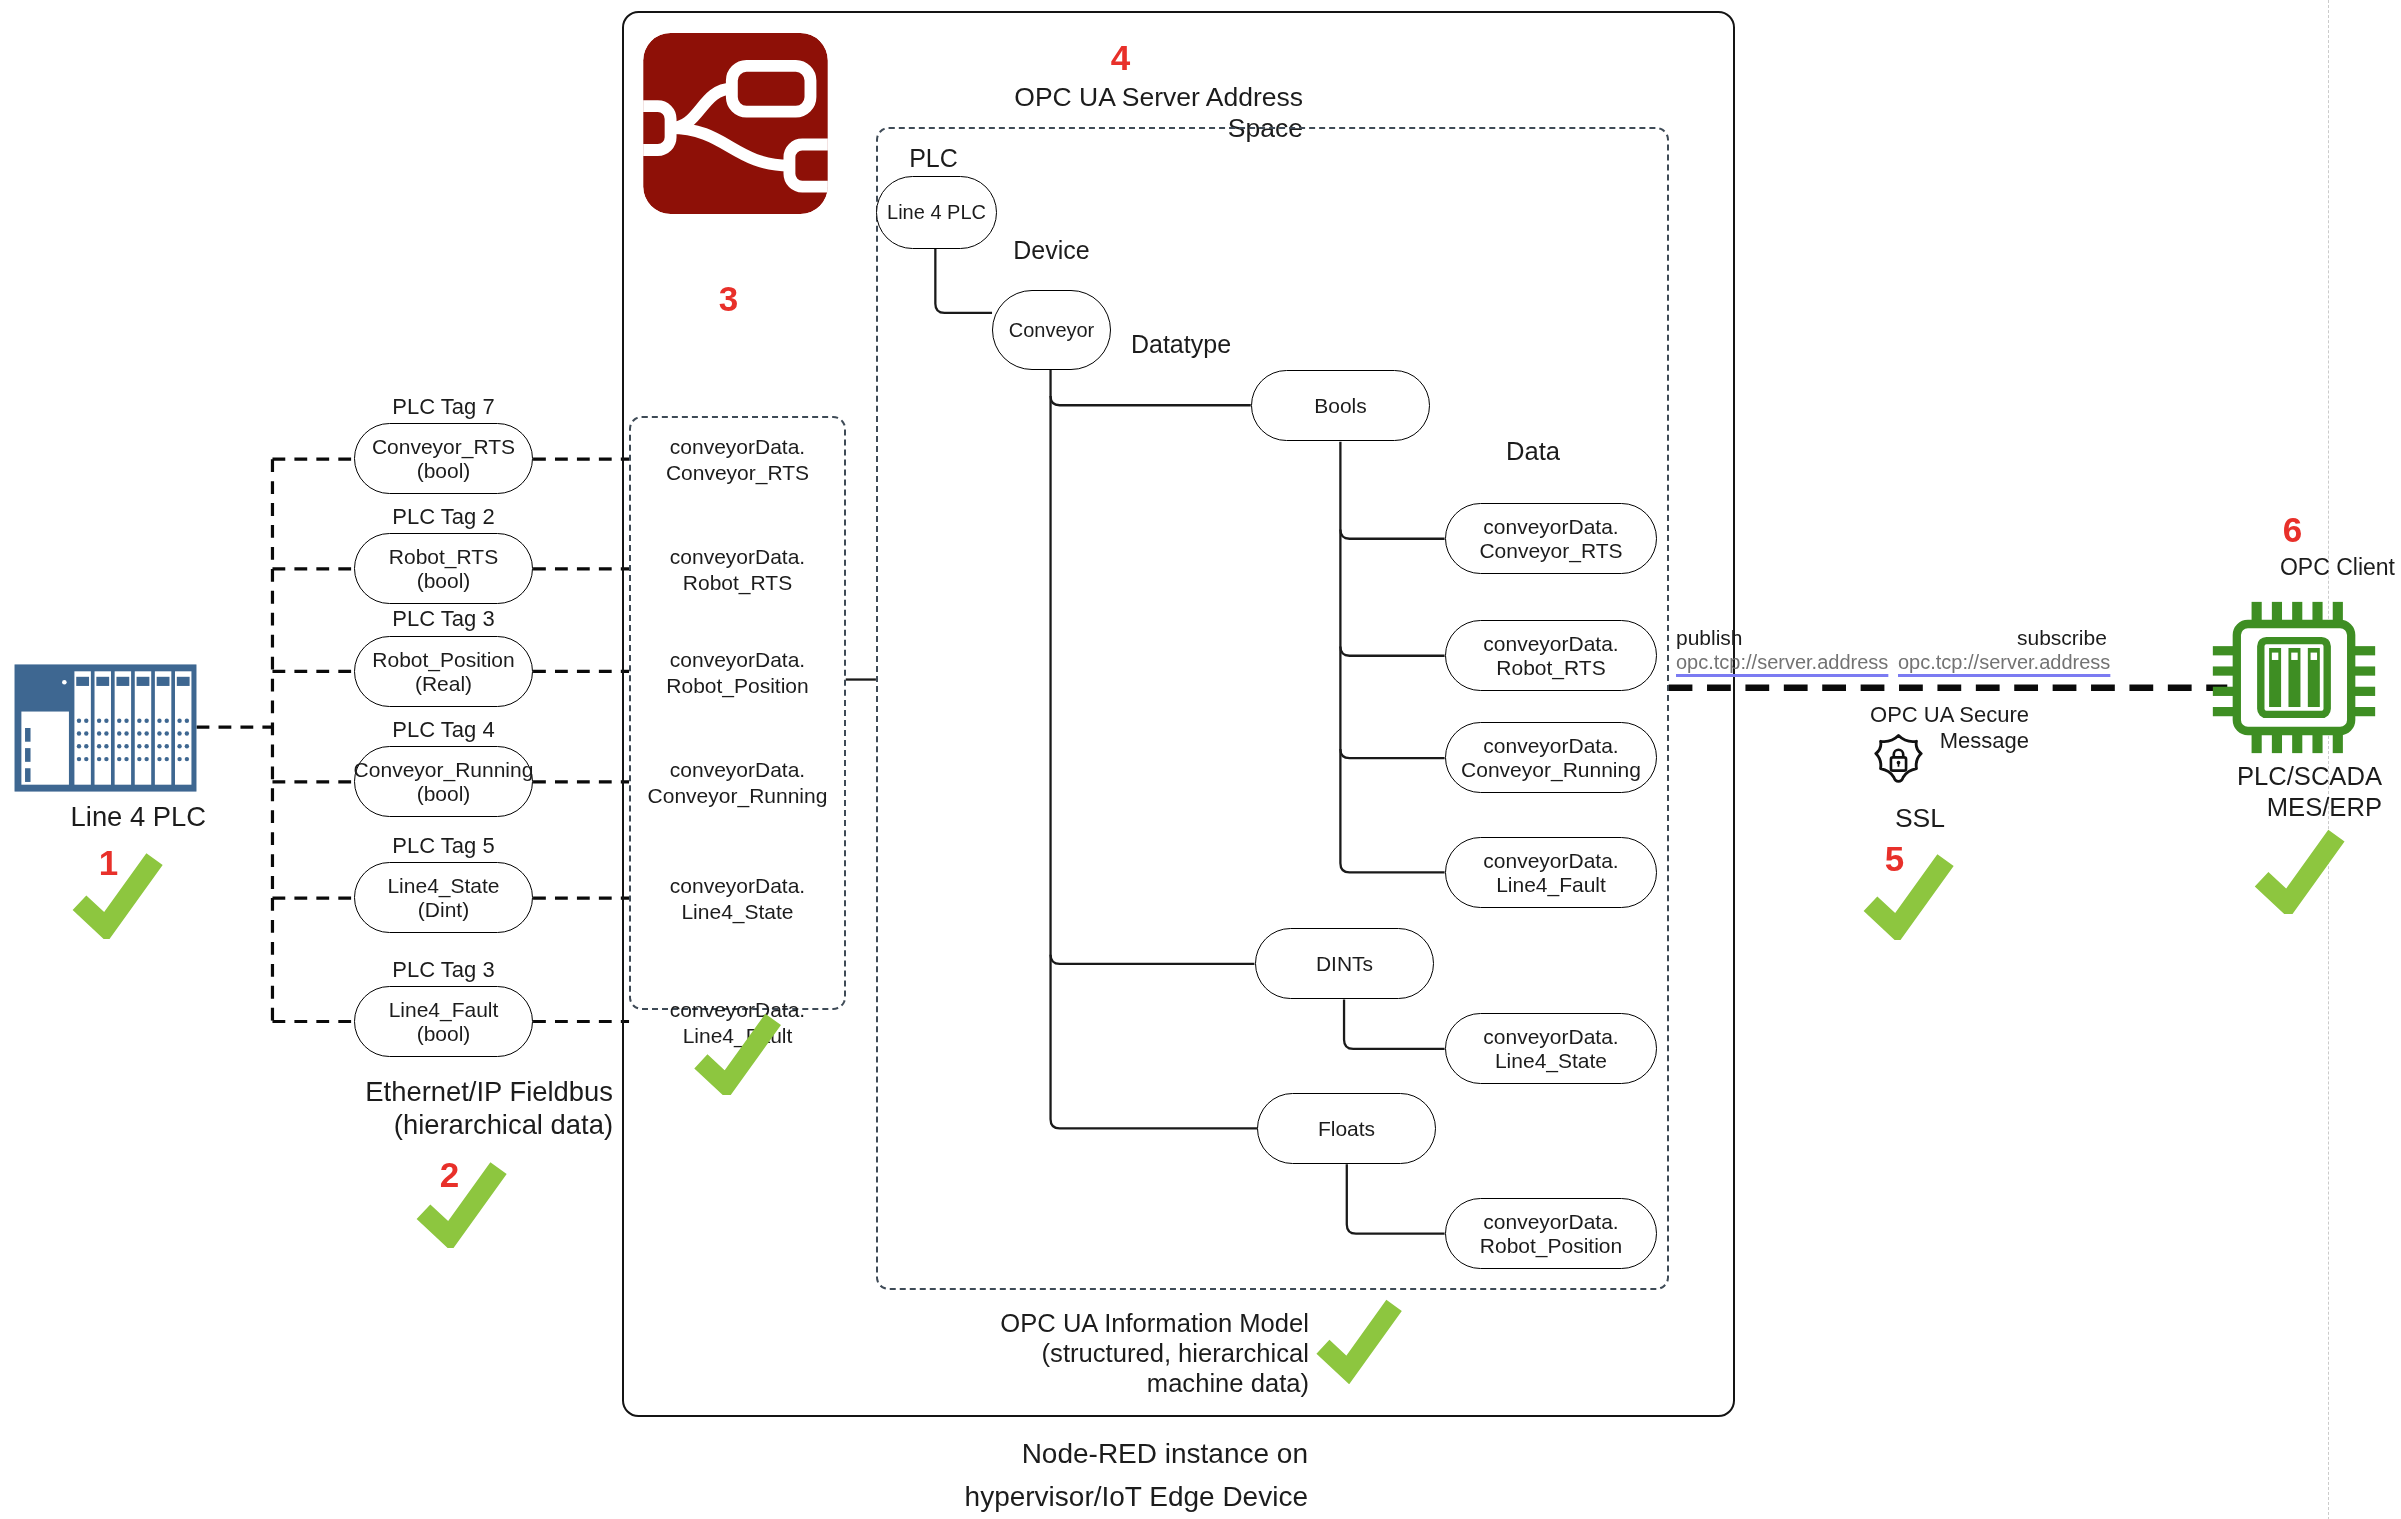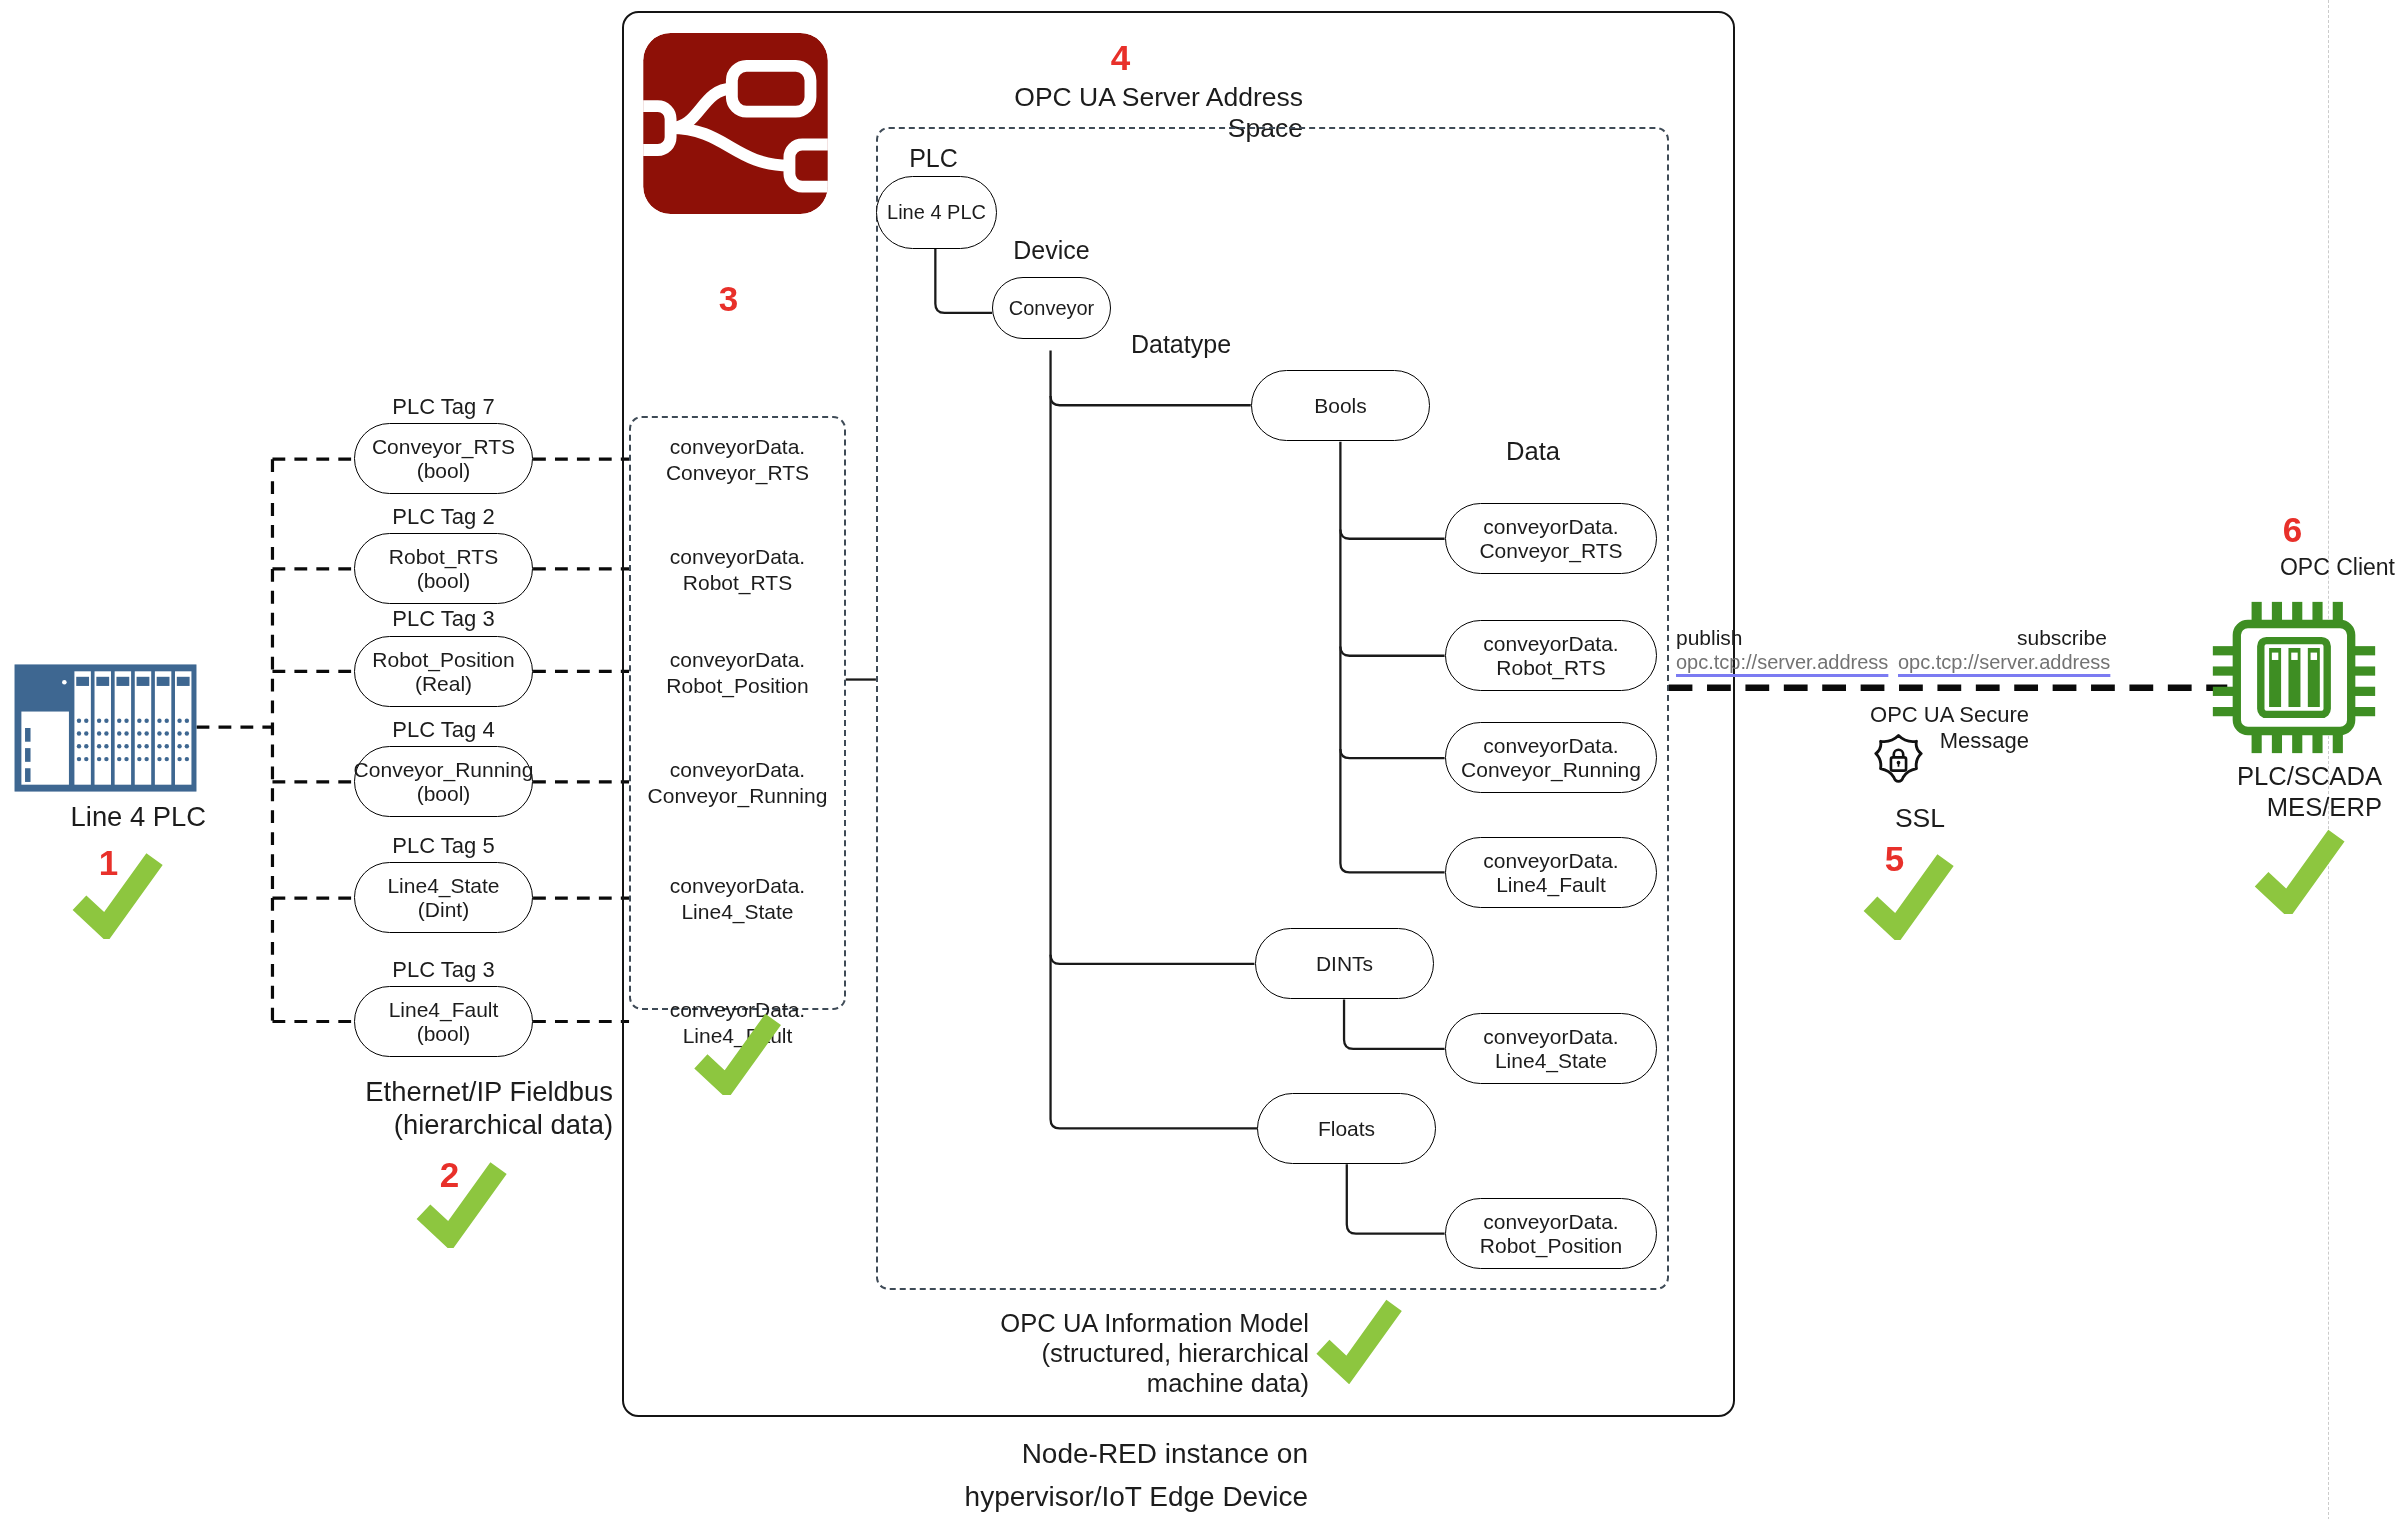--- a/index.html
+++ b/index.html
@@ -226,21 +226,21 @@
   <div class="num" style="left:1093px;top:38px">4</div>
   <div class="abs ctr" style="left:937px;top:82px;width:366px;font-size:26.5px">OPC UA Server Address Space</div>
   <div class="as-box"></div>
 
   <div class="cat-label" style="left:876px;width:115px;top:144px">PLC</div>
   <div class="oval" style="left:876px;top:176px;width:121px;height:73px;font-size:20px">
     <span>Line 4 PLC</span>
   </div>
 
   <div class="cat-label" style="left:992px;width:119px;top:236px">Device</div>
-  <div class="oval" style="left:992px;top:277px;width:119px;height:62px;font-size:20px">
+  <div class="oval" style="left:992px;top:290px;width:119px;height:80px;font-size:20px">
     <span>Conveyor</span>
   </div>
 
   <div class="cat-label" style="left:1119px;width:124px;top:330px">Datatype</div>
   <div class="oval dt-oval" style="left:1251px;top:370px">
     <span>Bools</span>
   </div>
   <div class="oval dt-oval" style="left:1255px;top:928px">
     <span>DINTs</span>
   </div>

